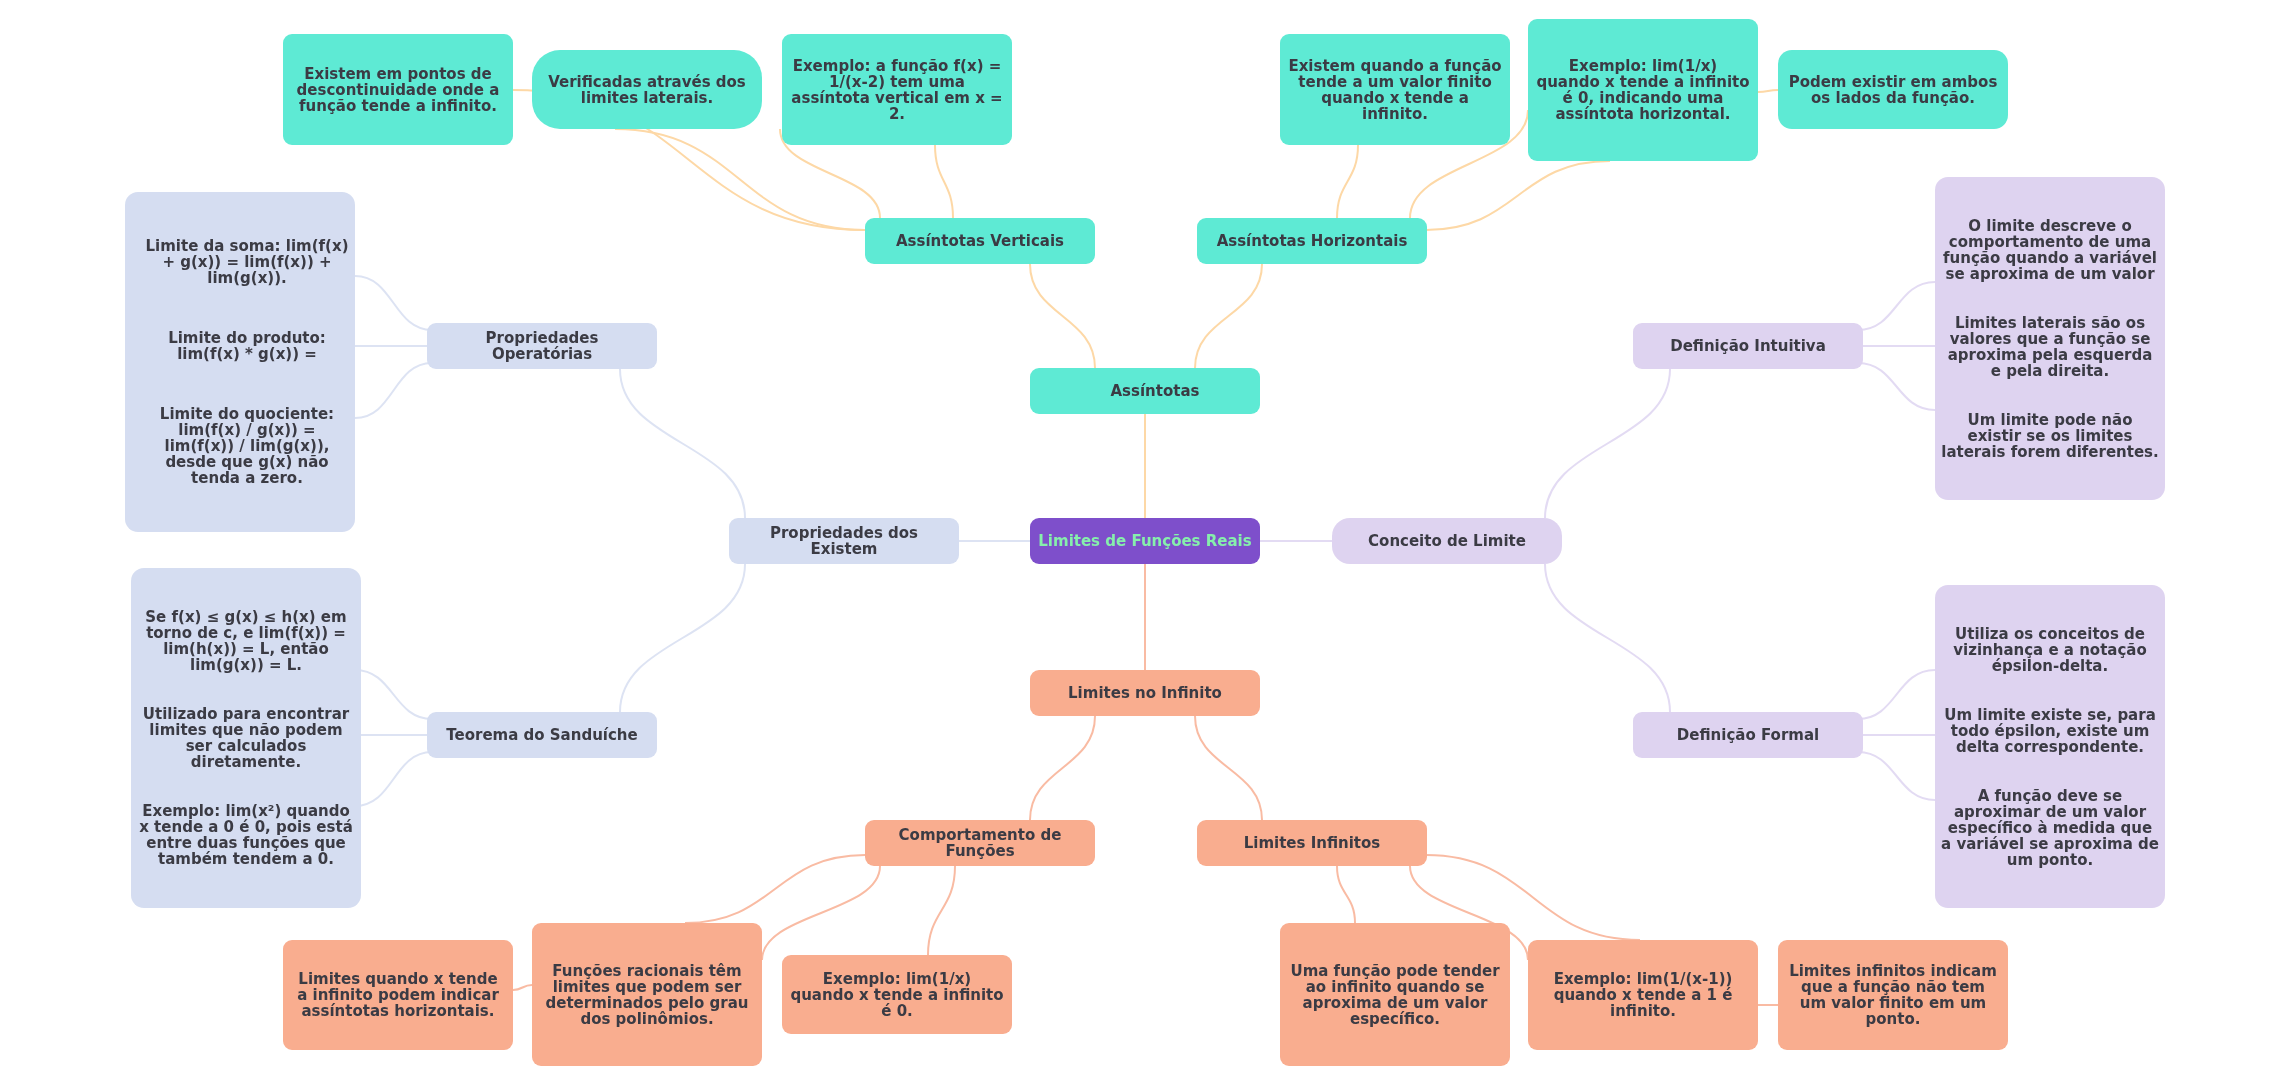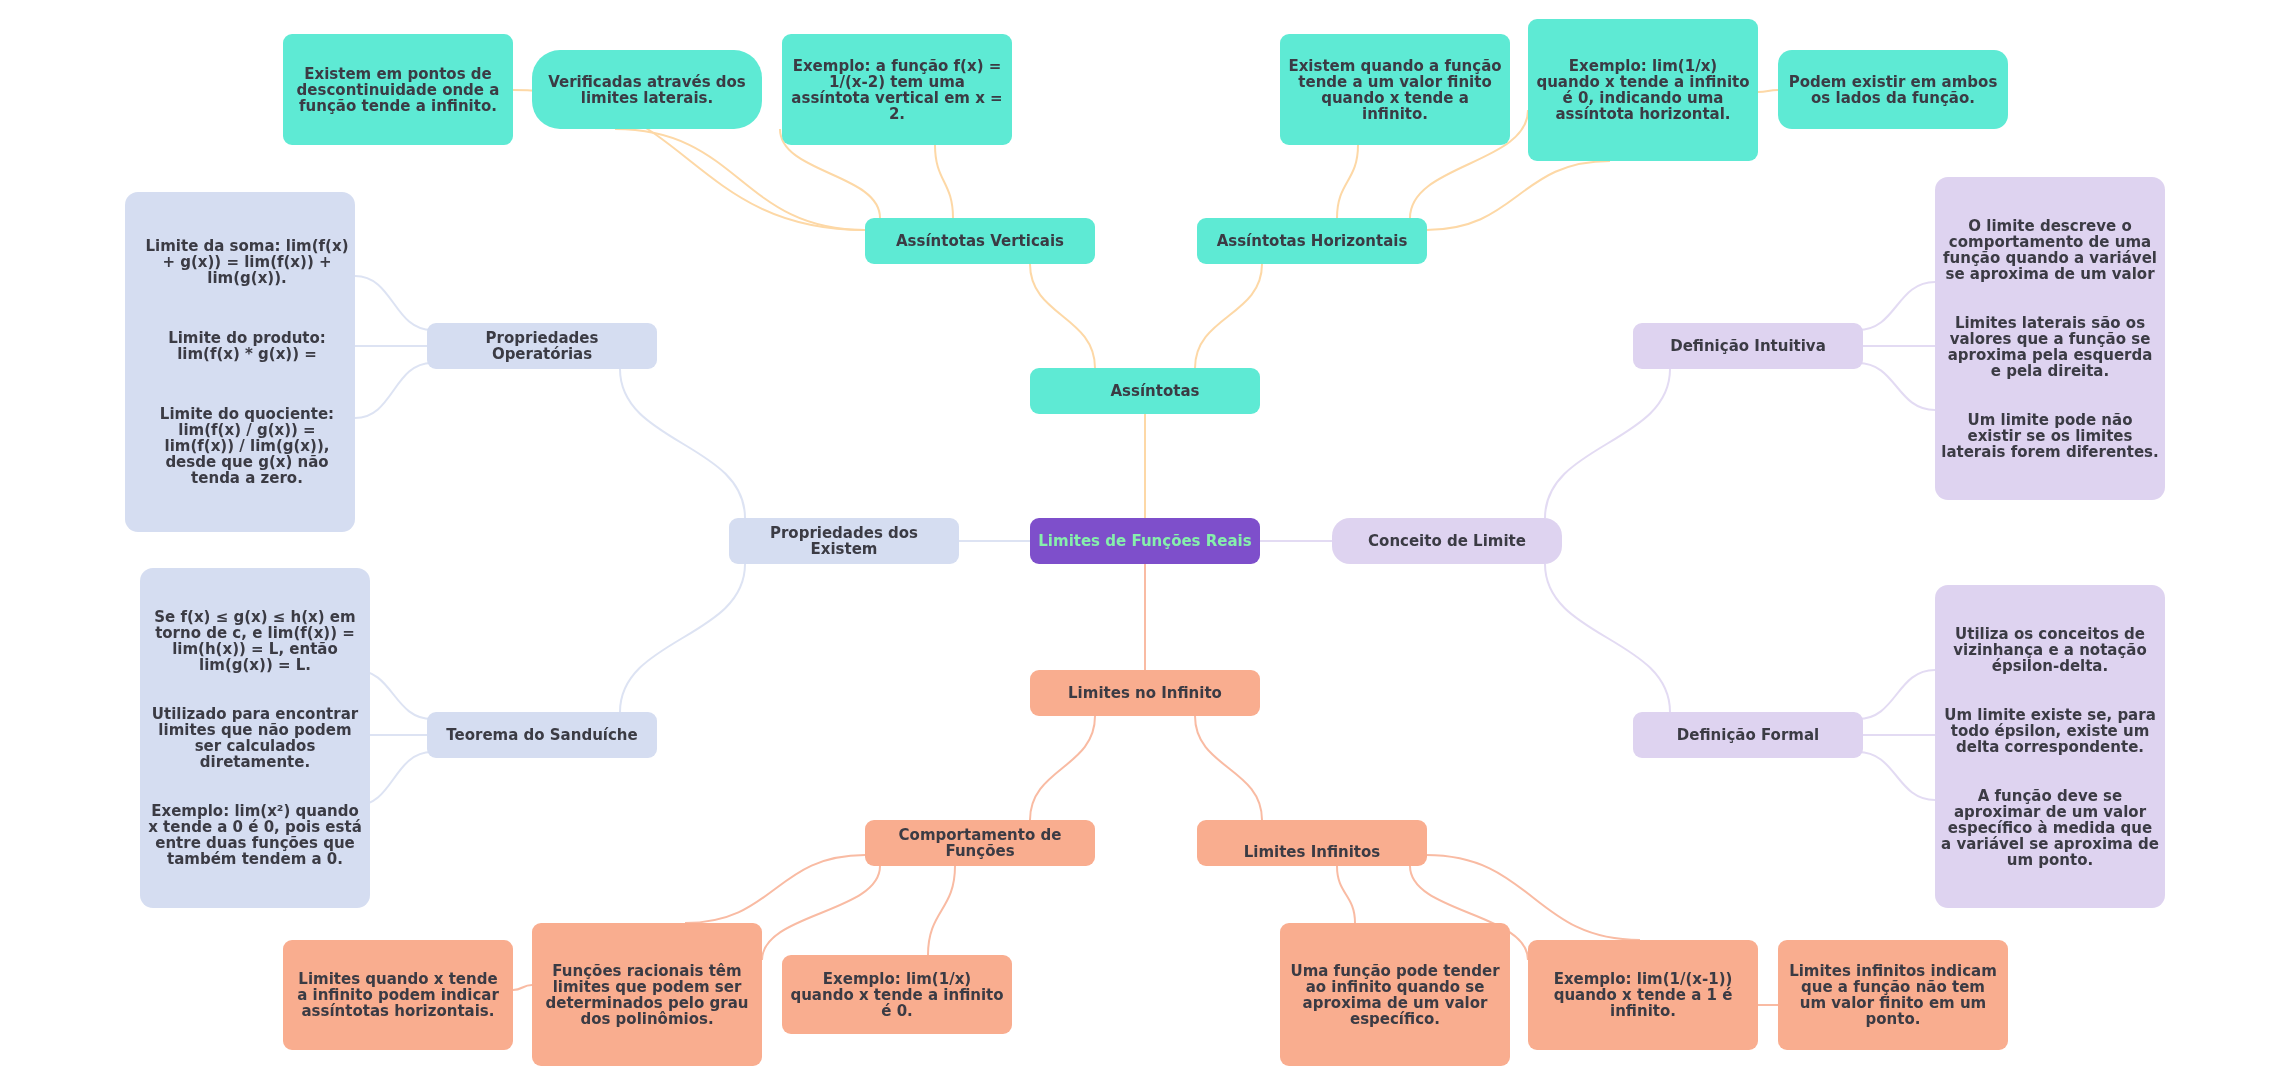--- a/index.html
+++ b/index.html
@@ -100,21 +100,21 @@
 </div>
 <div class="node lilac" style="left:1633px;top:323px;width:230px;height:46px;">
   <span>Definição Intuitiva</span>
 </div>
 <div class="node lilac" style="left:1633px;top:712px;width:230px;height:46px;">
   <span>Definição Formal</span>
 </div>
 <div class="node salmon" style="left:865px;top:820px;width:230px;height:46px;">
   <span>Comportamento de Funções</span>
 </div>
-<div class="node salmon" style="left:1197px;top:820px;width:230px;height:46px;align-items:flex-end;">
+<div class="node salmon" style="left:1197px;top:820px;width:230px;height:46px;">
   <span>Limites Infinitos</span>
 </div>
 
 <div class="node orange" style="left:283px;top:34px;width:230px;height:111px;">
   <span>Existem em pontos de descontinuidade onde a função tende a infinito.</span>
 </div>
 <div class="node orange" style="left:532px;top:50px;width:230px;height:79px;border-radius:28px;">
   <span>Verificadas através dos limites laterais.</span>
 </div>
 <div class="node orange" style="left:782px;top:34px;width:230px;height:111px;">
@@ -130,21 +130,21 @@
 <div class="node orange" style="left:1778px;top:50px;width:230px;height:79px;border-radius:14px;">
   <span>Podem existir em ambos os lados da função.</span>
 </div>
 
 <div class="group blue" style="left:125px;top:192px;width:230px;height:340px;padding-left:20px;">
   <div class="item">Limite da soma: lim(f(x) + g(x)) = lim(f(x)) + lim(g(x)).</div>
   <div class="item">Limite do produto: lim(f(x) * g(x)) =</div>
   <div class="item">Limite do quociente: lim(f(x) / g(x)) = lim(f(x)) / lim(g(x)), desde que g(x) não tenda a zero.</div>
 </div>
 
-<div class="group blue" style="left:140px;top:568px;width:230px;height:340px;">
+<div class="group blue" style="left:131px;top:568px;width:230px;height:340px;">
   <div class="item">Se f(x) ≤ g(x) ≤ h(x) em torno de c, e lim(f(x)) = lim(h(x)) = L, então lim(g(x)) = L.</div>
   <div class="item">Utilizado para encontrar limites que não podem ser calculados diretamente.</div>
   <div class="item">Exemplo: lim(x²) quando x tende a 0 é 0, pois está entre duas funções que também tendem a 0.</div>
 </div>
 
 <div class="group lilac" style="left:1935px;top:177px;width:230px;height:323px;">
   <div class="item clip">O limite descreve o comportamento de uma função quando a variável se aproxima de um valor</div>
   <div class="item">Limites laterais são os valores que a função se aproxima pela esquerda e pela direita.</div>
   <div class="item">Um limite pode não existir se os limites laterais forem diferentes.</div>
 </div>

